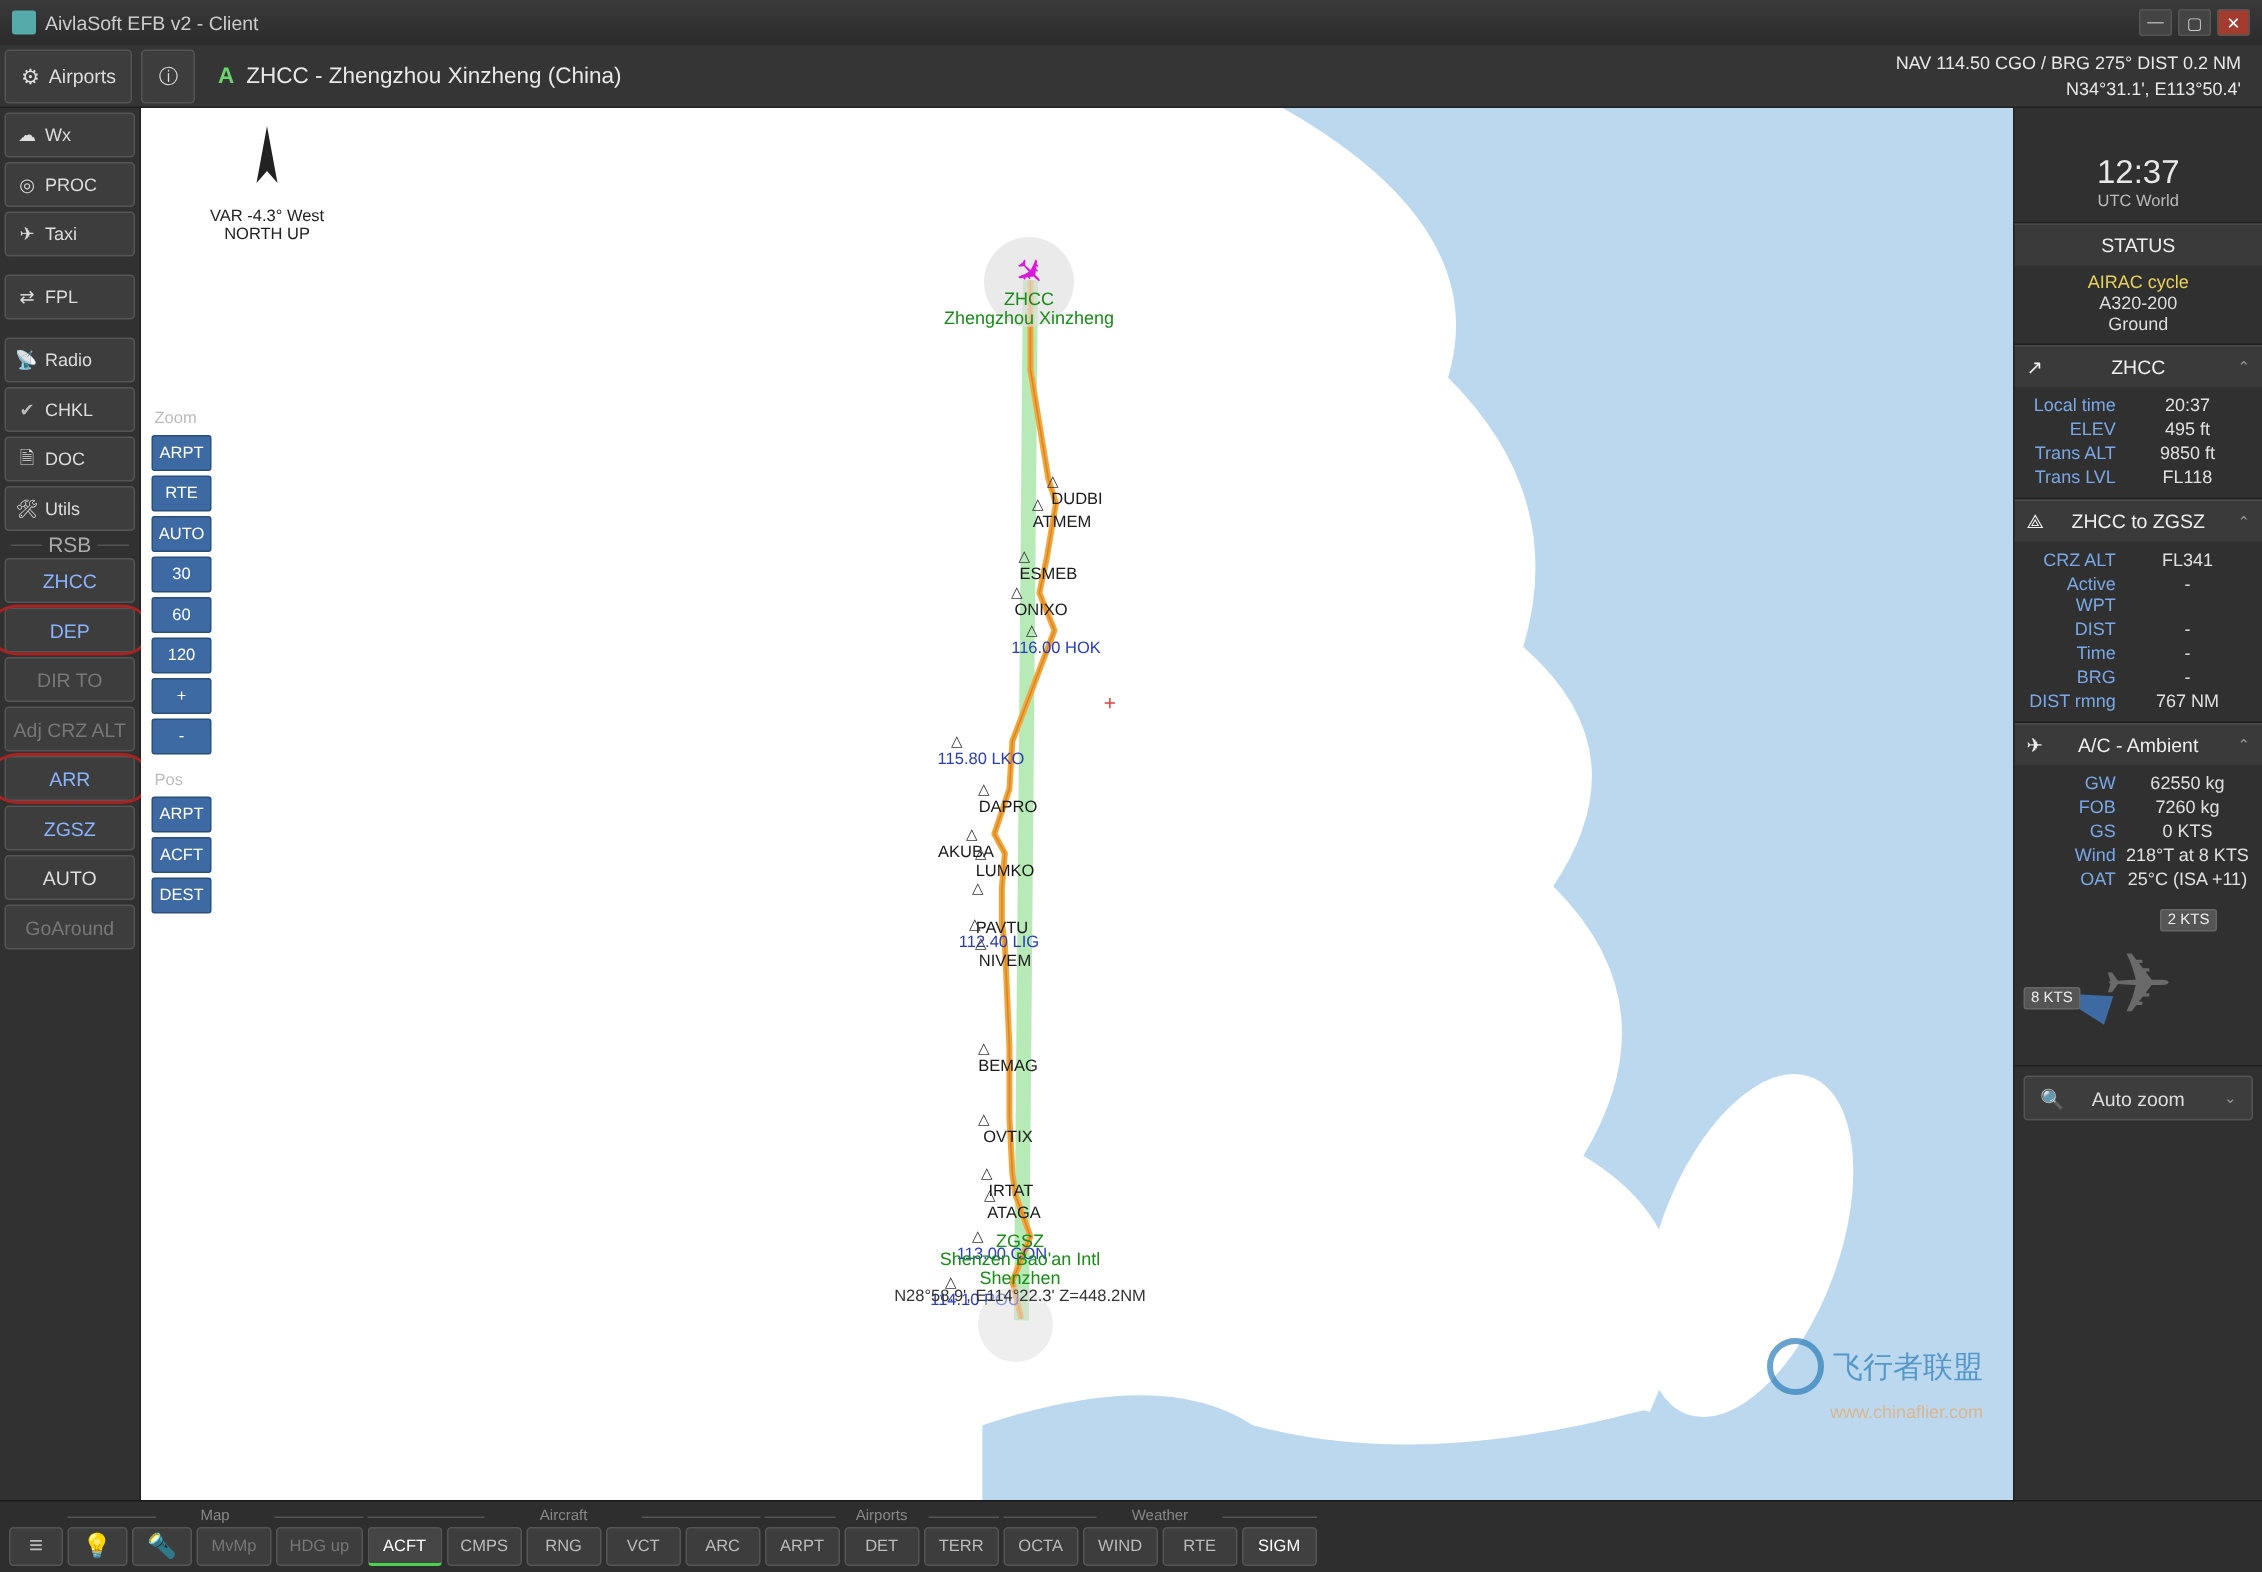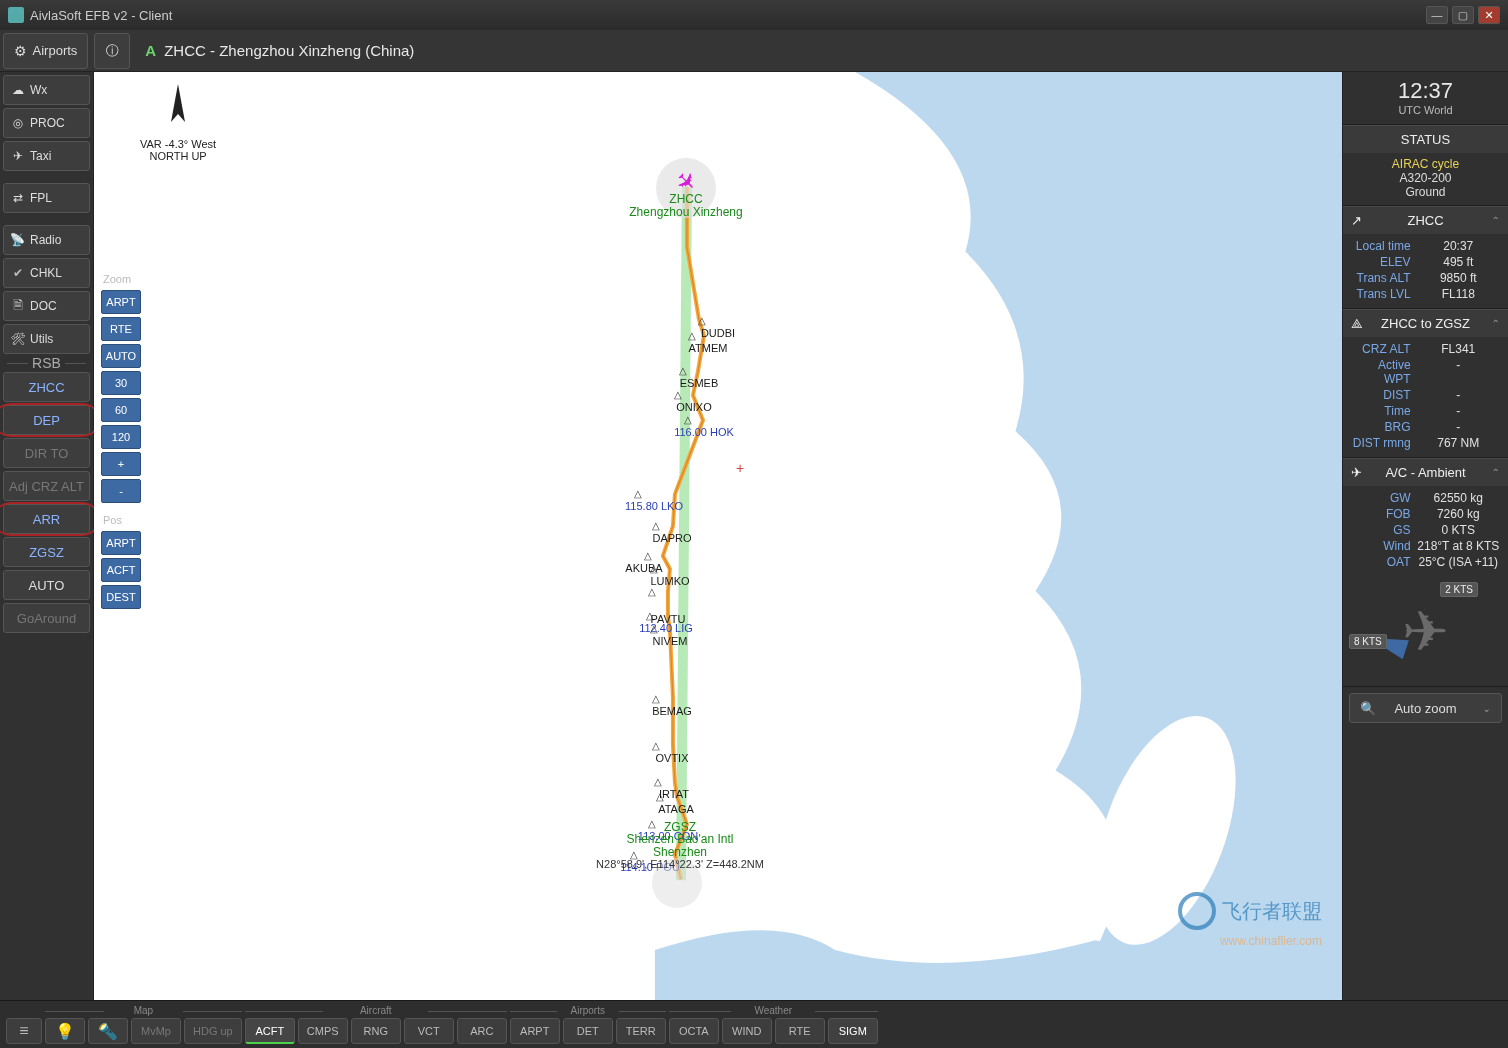--- a/index.html
+++ b/index.html
@@ -53,21 +53,21 @@
 .route-footer { position:absolute; font-size:11px; color:#333; transform:translateX(-50%); }
 .center-cross { position:absolute; color:#d44; font-size:14px; transform:translate(-50%,-50%); }
 
 .watermark { position:absolute; right:20px; bottom:70px; font-size:20px; color:#2a7db8; opacity:0.7; display:flex; align-items:center; gap:6px; }
 .watermark .globe { width:38px;height:38px;border:4px solid #2a7db8;border-radius:50%;position:relative;}
 .watermark .url { position:absolute; right:0; bottom:-18px; font-size:12px; color:#f0a050; opacity:0.85;}
 
 
 .rpanel { width: 166px; background: #303030; border-left:1px solid #222; display:flex; flex-direction:column; overflow:hidden; }
 .r-sect { border-bottom:1px solid #1e1e1e; }
-.r-clock { text-align:center; padding:6px 0 8px; color:#e8e8e8; }
+.r-clock { text-align:center; padding:6px 0 8px; color:#e8e8e8;margin-top:24px; }
 .r-clock .time { font-size:22px; }
 .r-clock .sub { font-size:11px; color:#bbb; }
 .r-head { height:28px; background:#3a3a3a; border-top:1px solid #4a4a4a; display:flex; align-items:center; justify-content:center; color:#eee; font-size:13px; position:relative; cursor:pointer;}
 .r-head .ico { position:absolute; left:8px; font-size:13px; }
 .r-head .chev { position:absolute; right:8px; font-size:10px; color:#999;}
 .r-body { padding:4px 8px 6px; color:#ddd; font-size:12px; }
 .r-body.center { text-align:center; }
 .r-body .airac { color:#e8d25b; }
 .r-kv { display:flex; justify-content:space-between; padding:1px 0; font-size:12px;}
 .r-kv .k { color:#7aa8e6; text-align:right; flex:1; padding-right:6px;}
@@ -111,20 +111,24 @@
   <div class="hbtn">
       <span class="ico">⚙</span>
       <span>Airports</span>
     </div>
   <div class="hbtn square">
       <span>ⓘ</span>
     </div>
   <div class="airport-title">
     <span class="a-badge">A</span>
     <span>ZHCC - Zhengzhou Xinzheng (China)</span>
+  </div>
+  <div class="nav-info">
+    <div>NAV 114.50 CGO / BRG 275°  DIST 0.2 NM</div>
+    <div>N34°31.1', E113°50.4'</div>
   </div>
 </div>
 
 <div class="main">
 
   <div class="sidebar">
     <div class="sb-btn">
         <span class="ico">☁</span>
         <span>Wx</span>
       </div>

